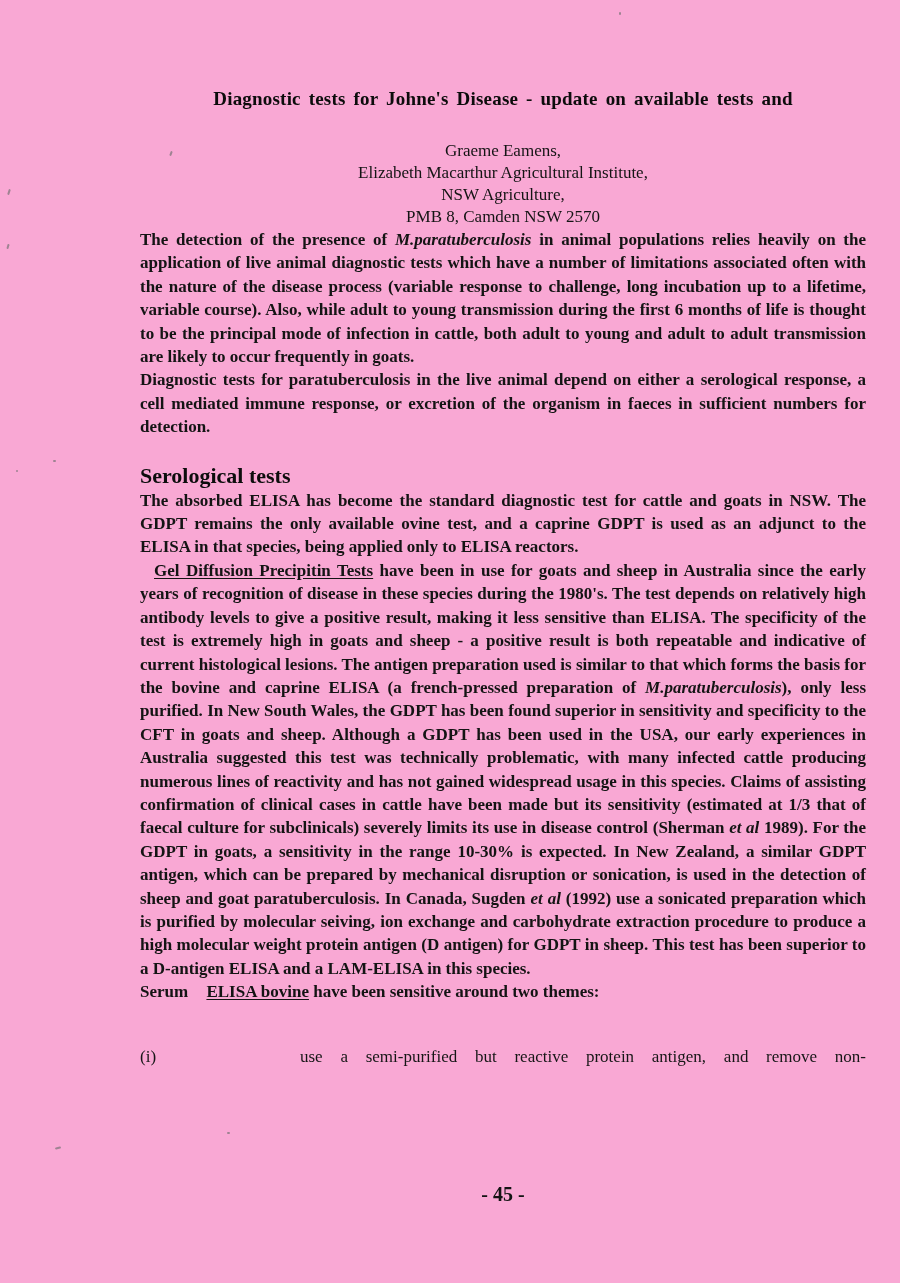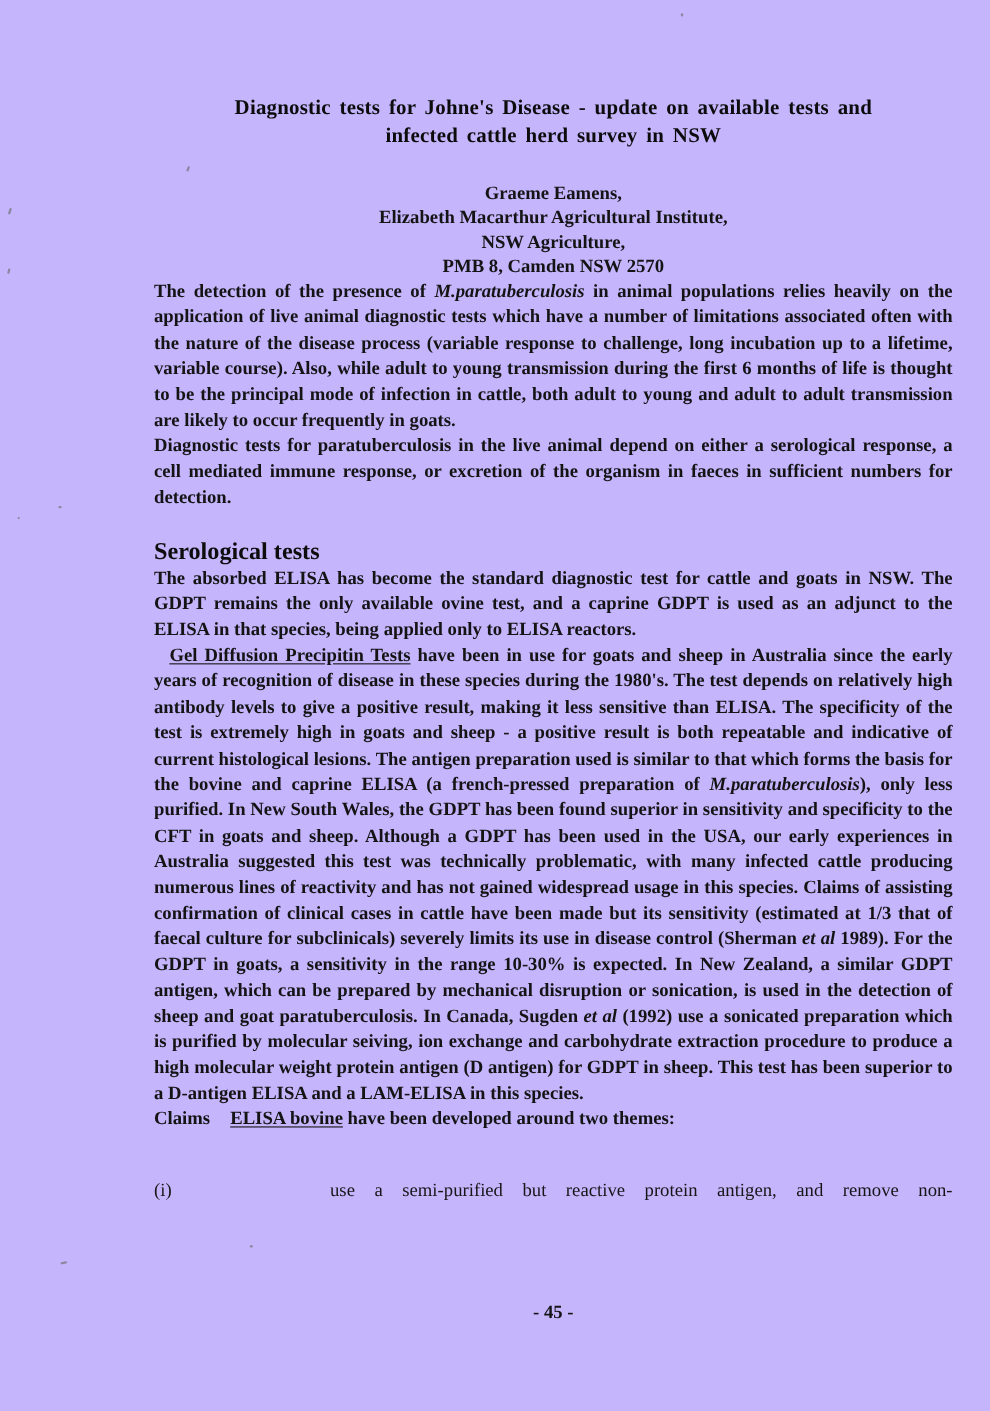--- a/index.html
+++ b/index.html
@@ -1,78 +1,77 @@
 <!DOCTYPE html>
 <html><head>
 <meta charset="utf-8">
 <style>
   html,body{margin:0;padding:0;background:#e9e9e9;}
   .page{
     width:900px;height:1283px;position:relative;overflow:hidden;
-    background:#c4b5fd;color:#161616;
+    background:#f9a8d4;color:#161616;
     font-family:"Liberation Serif","DejaVu Serif",serif;
   }
   .content{position:absolute;left:140px;top:0;width:726px;}
   .title{
     margin:86px 0 0 0;text-align:center;color:#0c0c0c;
     font-size:19px;font-weight:bold;line-height:25px;
     letter-spacing:0.2px;word-spacing:3px;
   }
   .title span{display:block;}
-  .authors{margin-top:29px;text-align:center;font-size:17px;line-height:22px;color:#141414;font-weight:bold;}
+  .authors{margin-top:29px;text-align:center;font-size:17px;line-height:22px;color:#141414;}
   .authors div{display:block;}
   p.body{
     margin:0;font-size:17px;line-height:23.4px;text-align:justify;color:#141414;font-weight:bold;
   }
   .p-intro{margin-top:27px;}
   .heading{margin-top:24px;font-size:22px;font-weight:bold;color:#0d0d0d;}
   .p-sero{margin-top:28px;}
   .p-gdpt{margin-top:23px;}
   .p-serum{margin-top:23px;}
   .run-i{font-style:italic;}
   .run-u{text-decoration:underline;text-underline-offset:2px;margin-left:14px;}
   .list-row{display:flex;margin-top:41px;font-size:17px;line-height:23.4px;}
   .list-marker{flex:none;width:160px;}
   .list-text{flex:1;text-align:justify;text-align-last:justify;}
   .footer{
     position:absolute;left:140px;top:1183px;width:726px;
-    text-align:center;font-size:17px;font-weight:bold;color:#141414;
+    text-align:center;font-size:20px;font-weight:bold;color:#141414;
   }
   .art{position:absolute;background:#6f6f6f;opacity:0.65;border-radius:1px;}
 </style>
 </head>
 <body>
 
 <div class="page">
 
   <div class="content">
 
     <h1 class="title">
       <span>Diagnostic tests for Johne's Disease - update on available tests and</span>
-      <span>infected cattle herd survey in NSW</span>
     </h1>
 
     <div class="authors">
       <div>Graeme Eamens,</div>
       <div>Elizabeth Macarthur Agricultural Institute,</div>
       <div>NSW Agriculture,</div>
       <div>PMB 8, Camden NSW 2570</div>
     </div>
 
     <p class="body p-intro"><span>The detection of the presence of </span><span class="run-i">M.paratuberculosis</span><span> in animal populations relies heavily on the application of live animal diagnostic tests which have a number of limitations associated often with the nature of the disease process (variable response to challenge, long incubation up to a lifetime, variable course). Also, while adult to young transmission during the first 6 months of life is thought to be the principal mode of infection in cattle, both adult to young and adult to adult transmission are likely to occur frequently in goats.</span></p>
 
     <p class="body"><span>Diagnostic tests for paratuberculosis in the live animal depend on either a serological response, a cell mediated immune response, or excretion of the organism in faeces in sufficient numbers for detection.</span></p>
 
     <div class="heading">Serological tests</div>
 
     <p class="body p-sero"><span>The absorbed ELISA has become the standard diagnostic test for cattle and goats in NSW. The GDPT remains the only available ovine test, and a caprine GDPT is used as an adjunct to the ELISA in that species, being applied only to ELISA reactors.</span></p>
 
     <p class="body p-gdpt"><span class="run-u">Gel Diffusion Precipitin Tests</span><span> have been in use for goats and sheep in Australia since the early years of recognition of disease in these species during the 1980's. The test depends on relatively high antibody levels to give a positive result, making it less sensitive than ELISA. The specificity of the test is extremely high in goats and sheep - a positive result is both repeatable and indicative of current histological lesions. The antigen preparation used is similar to that which forms the basis for the bovine and caprine ELISA (a french-pressed preparation of </span><span class="run-i">M.paratuberculosis</span><span>), only less purified. In New South Wales, the GDPT has been found superior in sensitivity and specificity to the CFT in goats and sheep. Although a GDPT has been used in the USA, our early experiences in Australia suggested this test was technically problematic, with many infected cattle producing numerous lines of reactivity and has not gained widespread usage in this species. Claims of assisting confirmation of clinical cases in cattle have been made but its sensitivity (estimated at 1/3 that of faecal culture for subclinicals) severely limits its use in disease control (Sherman </span><span class="run-i">et al</span><span> 1989). For the GDPT in goats, a sensitivity in the range 10-30% is expected. In New Zealand, a similar GDPT antigen, which can be prepared by mechanical disruption or sonication, is used in the detection of sheep and goat paratuberculosis. In Canada, Sugden </span><span class="run-i">et al</span><span> (1992) use a sonicated preparation which is purified by molecular seiving, ion exchange and carbohydrate extraction procedure to produce a high molecular weight protein antigen (D antigen) for GDPT in sheep. This test has been superior to a D-antigen ELISA and a LAM-ELISA in this species.</span></p>
 
-    <p class="body p-serum"><span>Claims </span><span class="run-u">ELISA bovine</span><span> have been developed around two themes:</span></p>
+    <p class="body p-serum"><span>Serum </span><span class="run-u">ELISA bovine</span><span> have been sensitive around two themes:</span></p>
 
     <div class="list-row">
       <span class="list-marker">(i)</span>
       <span class="list-text">use a semi-purified but reactive protein antigen, and remove non-</span>
     </div>
 
   </div>
 
   <div class="footer">- 45 -</div>
 

